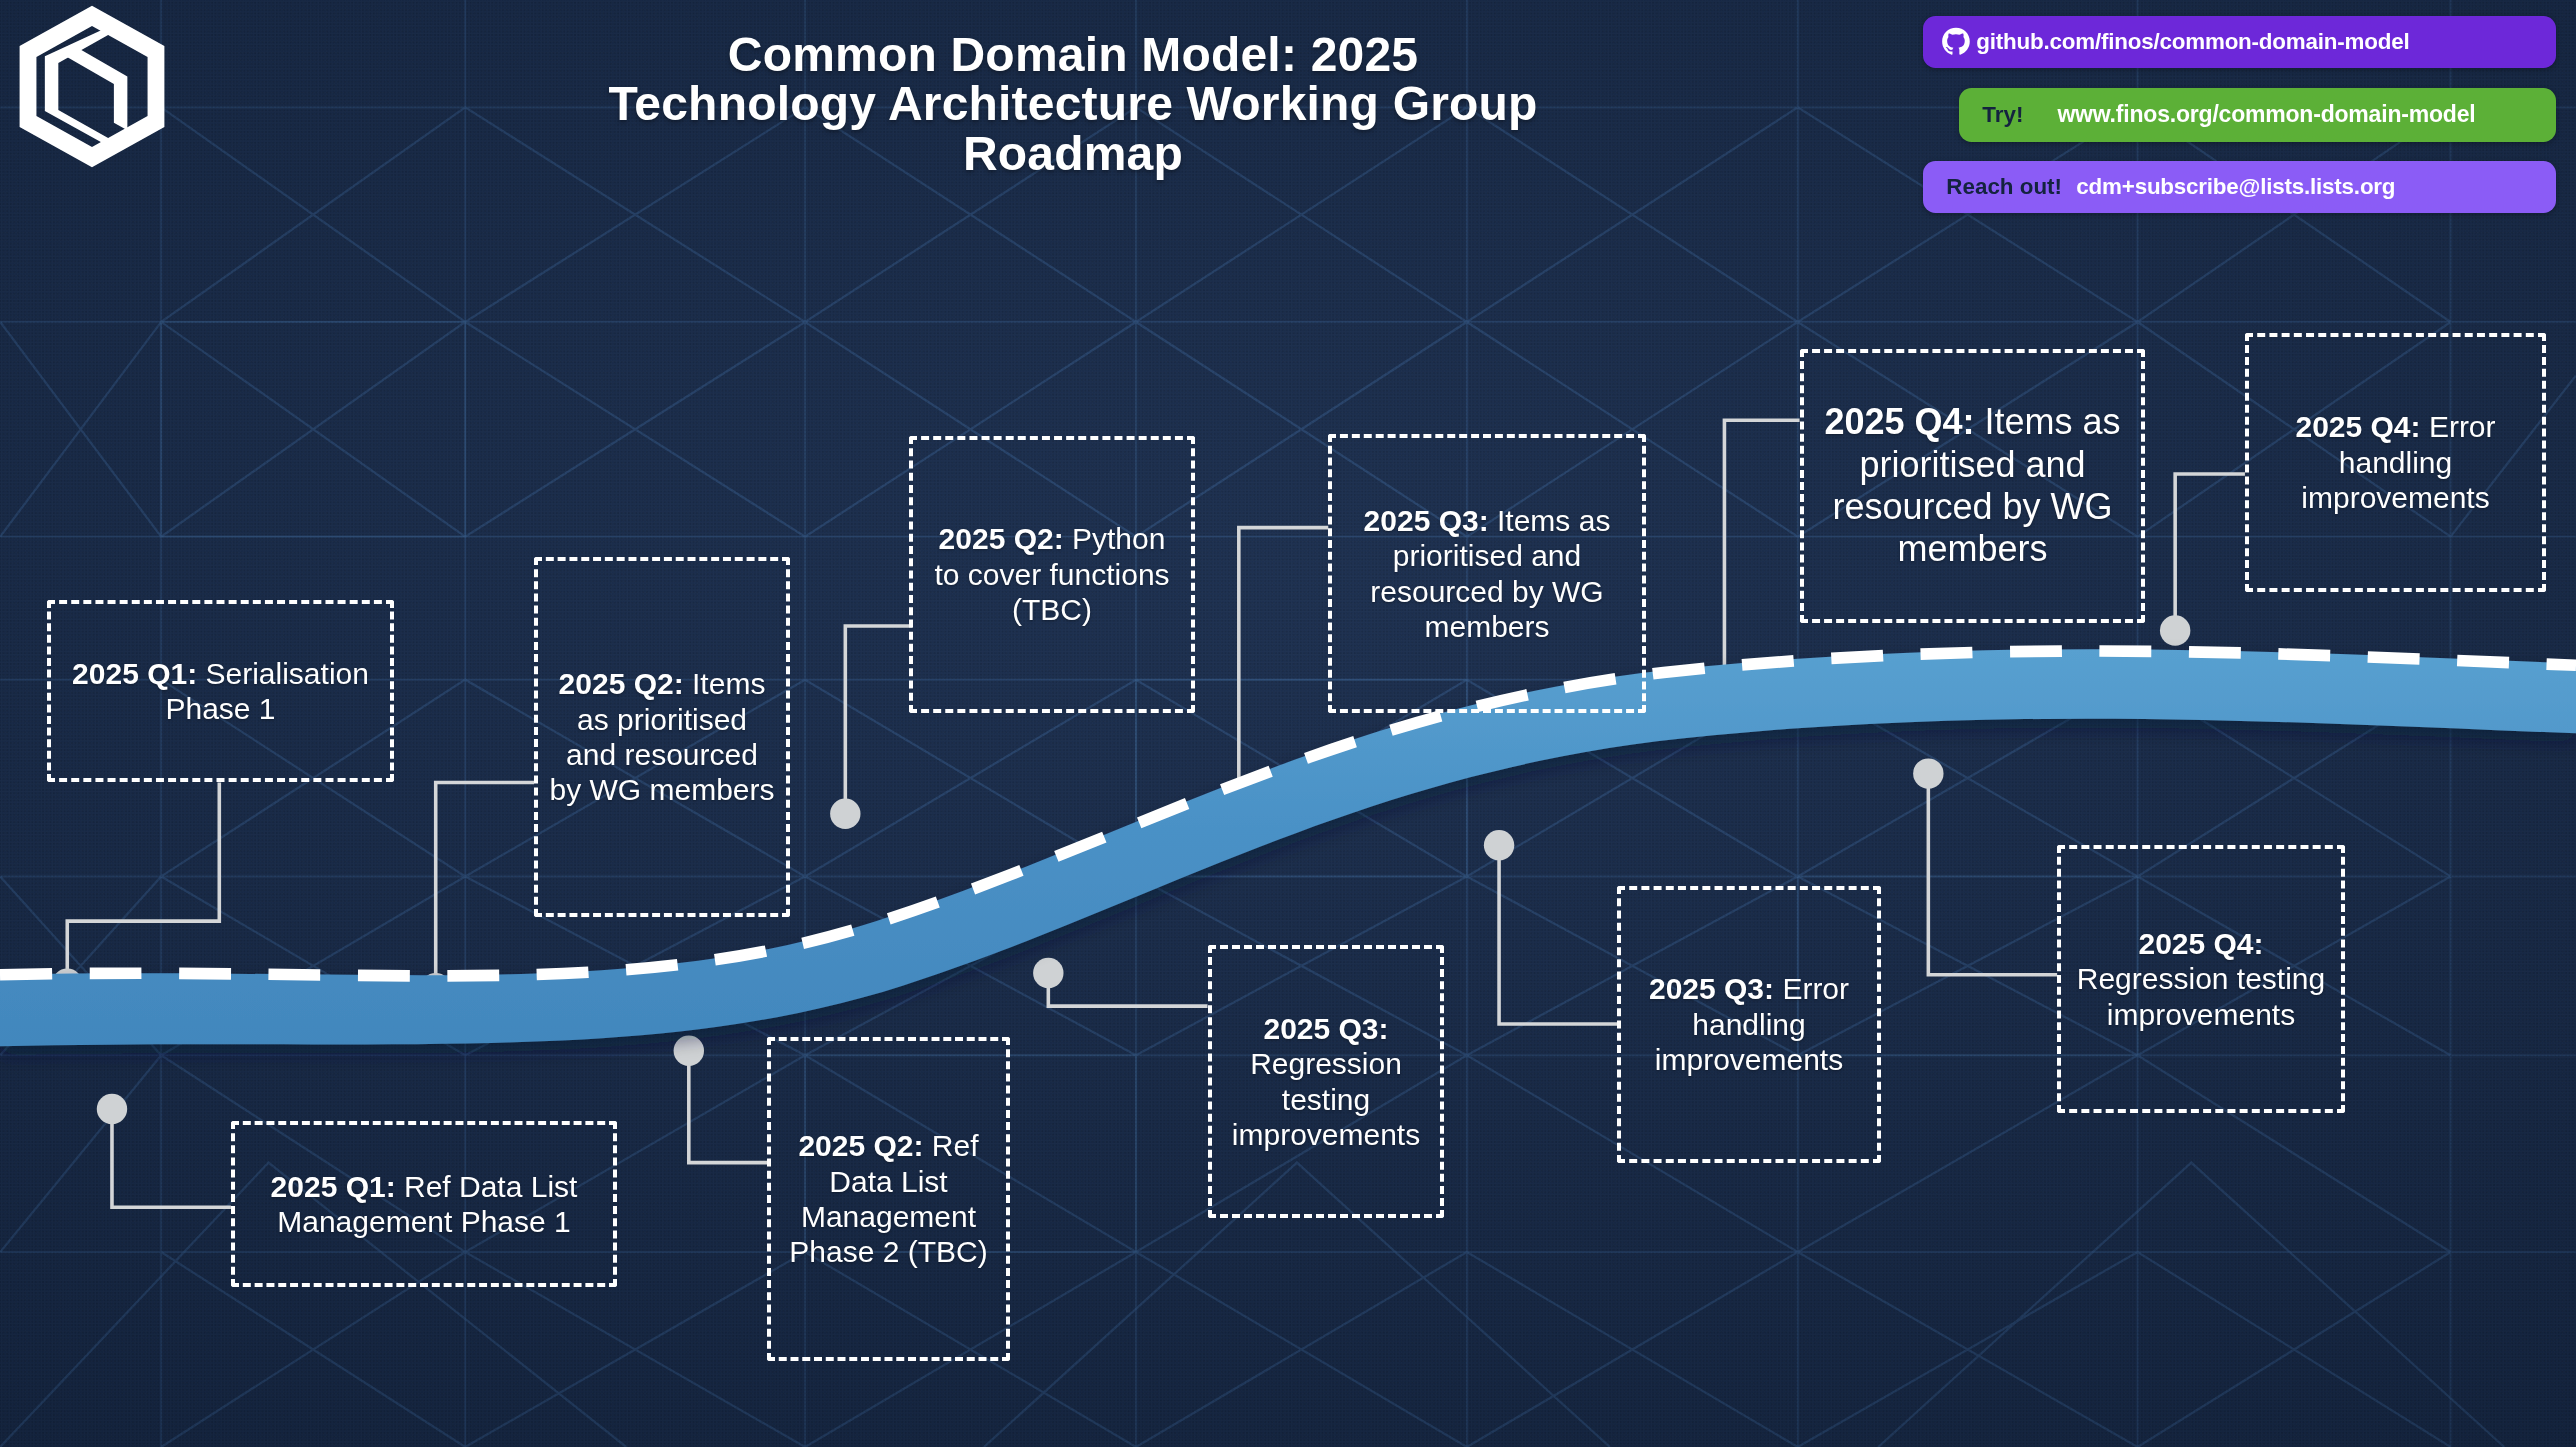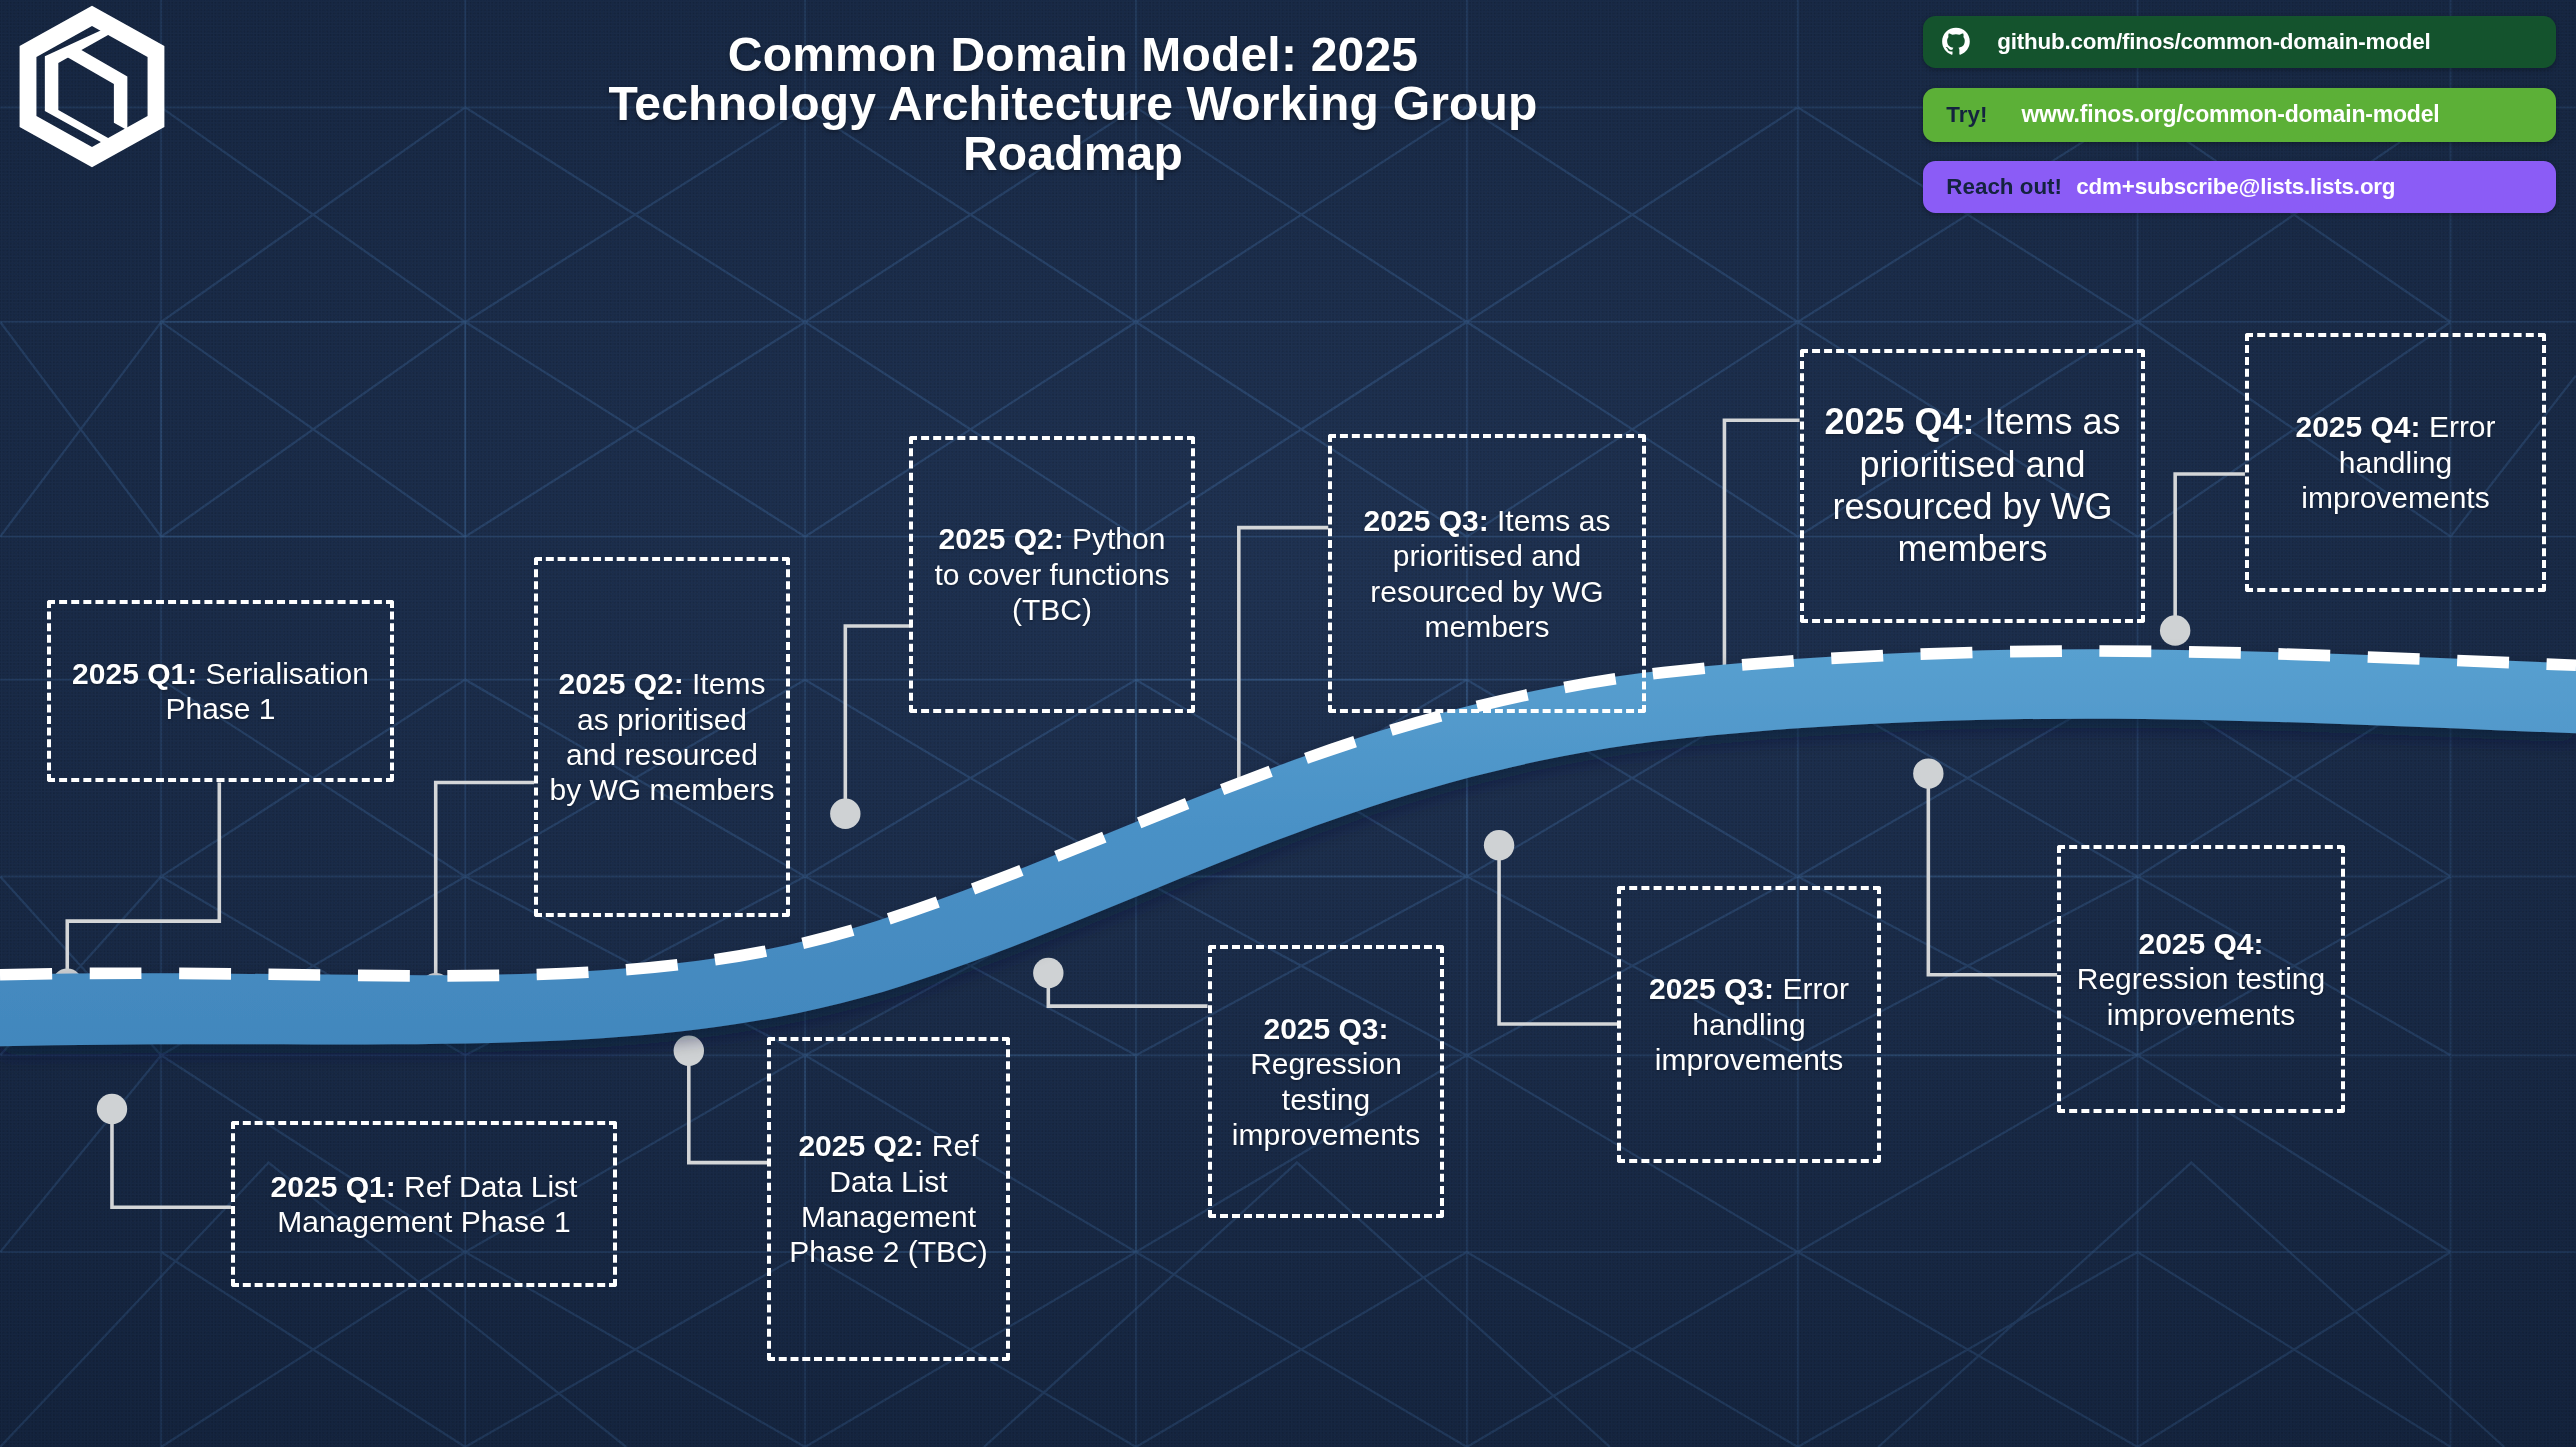--- a/index.html
+++ b/index.html
@@ -40,23 +40,23 @@
   .title .l2{font-size:48px;display:block;}
   .title .l3{font-size:48px;display:block;}
 
   
   .badges{position:absolute;right:19.7px;top:16px;width:633px;}
   .badge{
     border-radius:12.5px;display:flex;align-items:center;
     font-weight:bold;box-sizing:border-box;
     box-shadow:0 1.8px 5.4px rgba(0,0,0,.25);
   }
-  .badge-gh{background:#14532d;height:52px;padding:4px 18px;gap:26px;}
+  .badge-gh{background:#6d28d9;height:52px;padding:4px 18px;gap:5px;}
   .badge-gh .gh-text{color:#ffffff;font-size:22.4px;letter-spacing:-0.2px;}
-  .badge-try{background:#5cb037;height:54px;margin-top:19.7px;padding:0 23px;gap:34px;}
+  .badge-try{background:#5cb037;height:54px;margin-top:19.7px;padding:0 23px;gap:34px;margin-left:36px;}
   .badge-try .lbl{color:#14233f;font-size:22.4px;}
   .badge-try .val{color:#ffffff;font-size:23px;letter-spacing:-0.2px;}
   .badge-reach{background:#8b5cf6;height:52px;margin-top:19.7px;padding:0 23px;gap:14.3px;}
   .badge-reach .lbl{color:#14233f;font-size:22.4px;}
   .badge-reach .val{color:#ffffff;font-size:22.4px;letter-spacing:-0.2px;}
 
   
   .road{position:absolute;left:0;top:590px;width:2576px;height:519px;}
 
   

